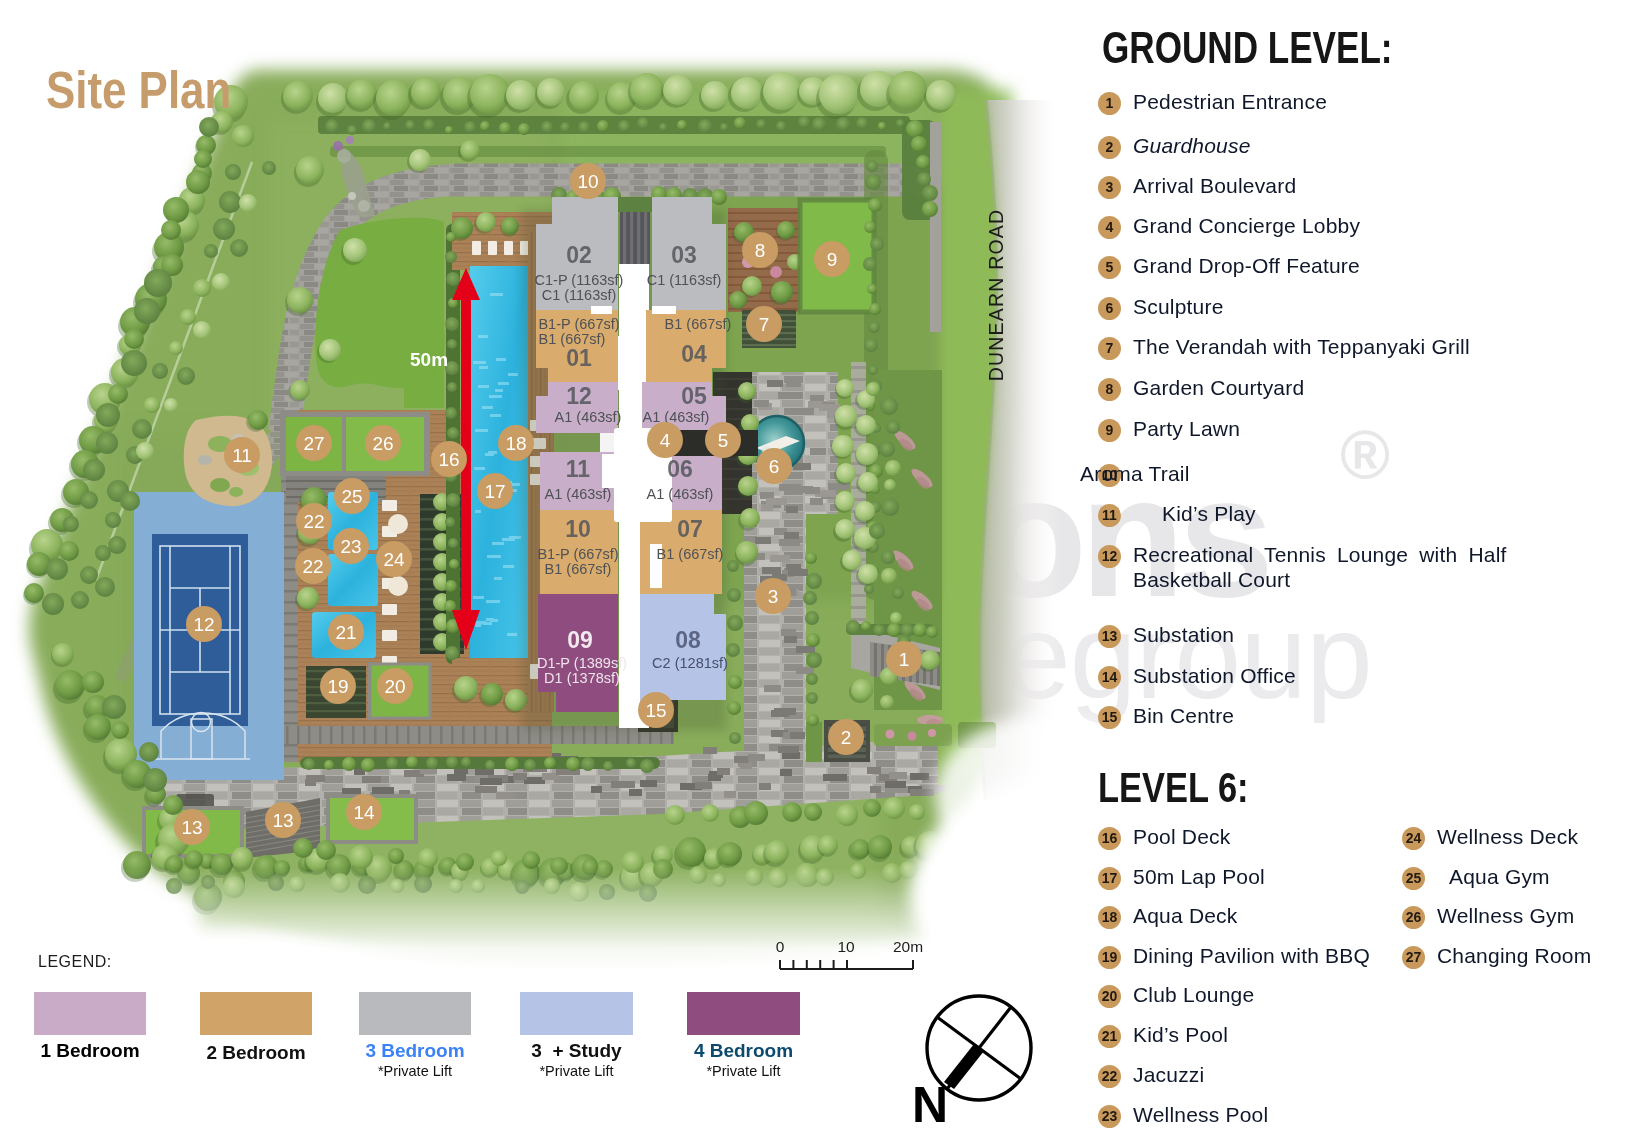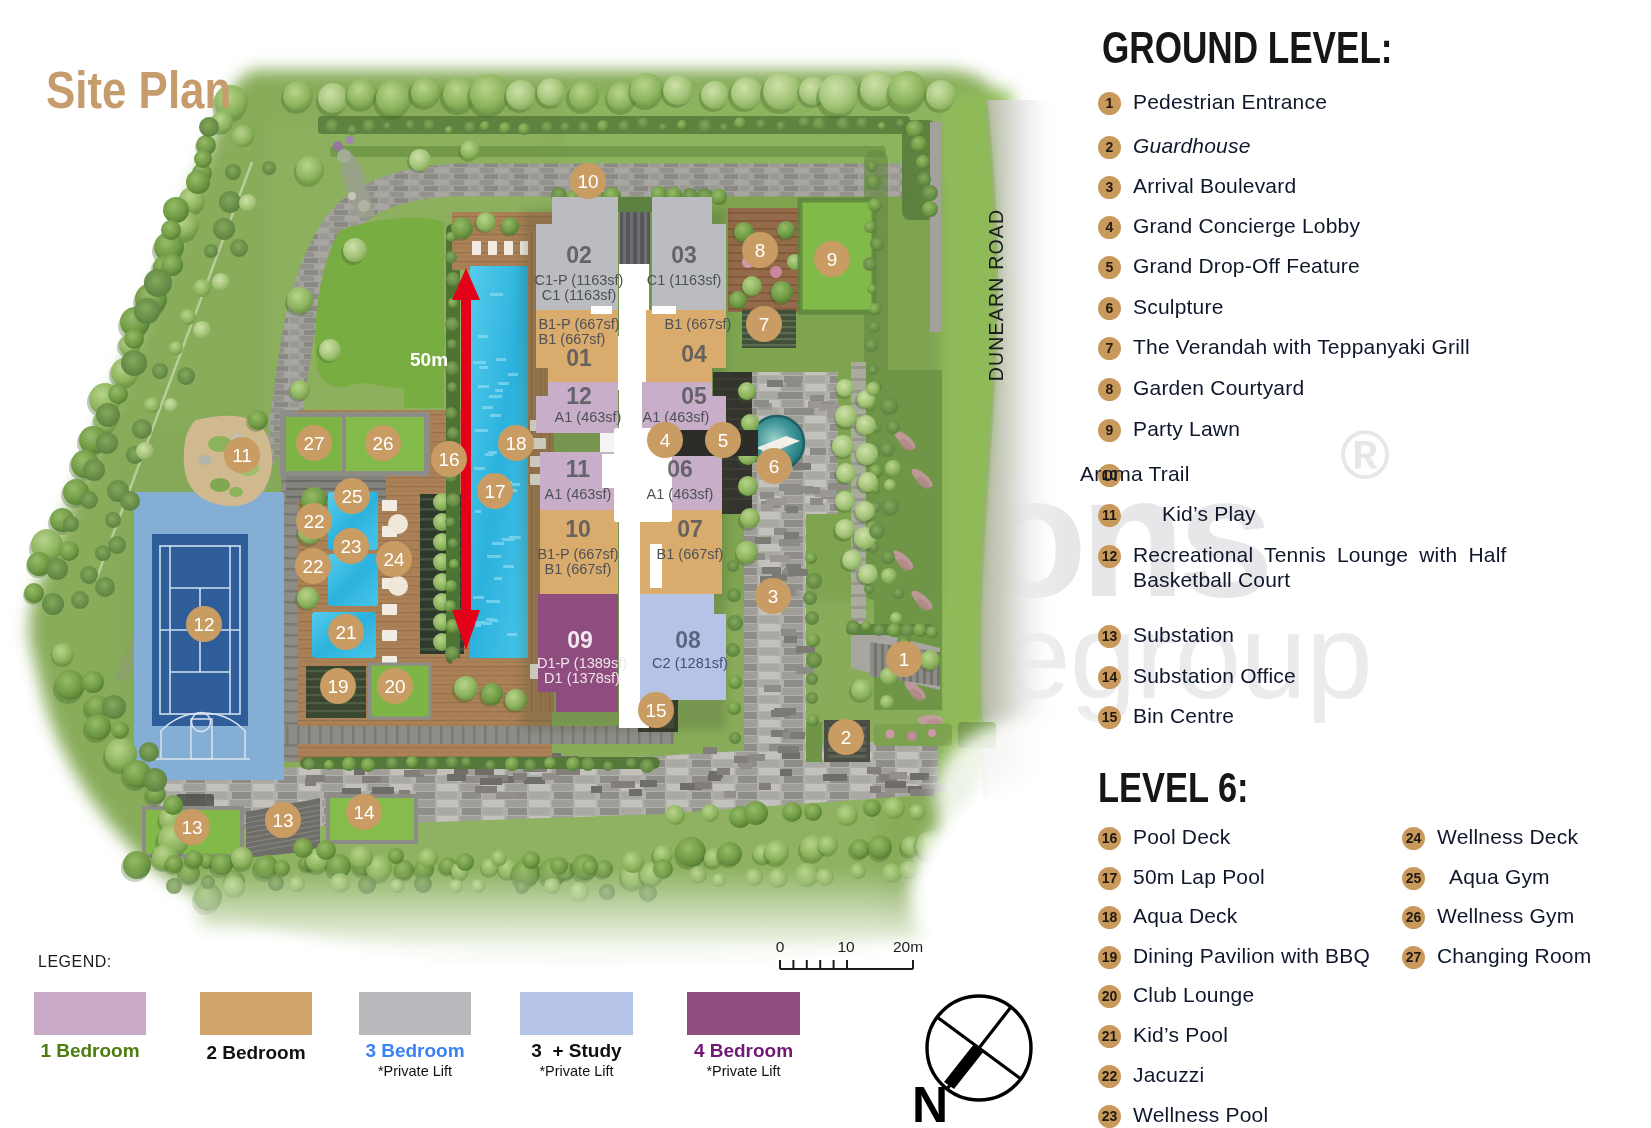--- a/index.html
+++ b/index.html
@@ -1643,27 +1643,27 @@
 
 <div class="li" style="top:906px;left:1402px;"><span class="nc">26</span></div>
 <div class="lt" style="top:904px;left:1437px;">Wellness Gym</div>
 
 <div class="li" style="top:946px;left:1402px;"><span class="nc">27</span></div>
 <div class="lt" style="top:944px;left:1437px;">Changing Room</div>
 
 <div style="position:absolute;left:38px;top:953px;font-size:16px;color:#1c1c1c;letter-spacing:0.5px;">LEGEND:</div>
 
 <div style="position:absolute;left:34px;top:992px;width:112px;height:43px;background:#c9abc7;"></div>
-<div style="position:absolute;left:34px;top:1040px;width:112px;text-align:center;font-size:19px;font-weight:bold;color:#4d7c0f;">1 Bedroom</div>
+<div style="position:absolute;left:34px;top:1040px;width:112px;text-align:center;font-size:19px;font-weight:bold;color:#000000;">1 Bedroom</div>
 
 <div style="position:absolute;left:200px;top:992px;width:112px;height:43px;background:#d0a469;"></div>
 <div style="position:absolute;left:200px;top:1042px;width:112px;text-align:center;font-size:19px;font-weight:bold;color:#111;">2 Bedroom</div>
 
 <div style="position:absolute;left:359px;top:992px;width:112px;height:43px;background:#b9babe;"></div>
 <div style="position:absolute;left:359px;top:1040px;width:112px;text-align:center;font-size:19px;font-weight:bold;color:#3b82f6;">3 Bedroom</div>
 <div style="position:absolute;left:359px;top:1063px;width:112px;text-align:center;font-size:14.5px;color:#111;">*Private Lift</div>
 
 <div style="position:absolute;left:520px;top:992px;width:113px;height:43px;background:#b5c4e6;"></div>
 <div style="position:absolute;left:520px;top:1040px;width:113px;text-align:center;font-size:19px;font-weight:bold;color:#111;">3&nbsp; + Study</div>
 <div style="position:absolute;left:520px;top:1063px;width:113px;text-align:center;font-size:14.5px;color:#111;">*Private Lift</div>
 
 <div style="position:absolute;left:687px;top:992px;width:113px;height:43px;background:#8e4d7e;"></div>
-<div style="position:absolute;left:687px;top:1040px;width:113px;text-align:center;font-size:19px;font-weight:bold;color:#701a75;">4 Bedroom</div>
+<div style="position:absolute;left:687px;top:1040px;width:113px;text-align:center;font-size:19px;font-weight:bold;color:#0c4a6e;">4 Bedroom</div>
 <div style="position:absolute;left:687px;top:1063px;width:113px;text-align:center;font-size:14.5px;color:#111;">*Private Lift</div>
 </body></html>

